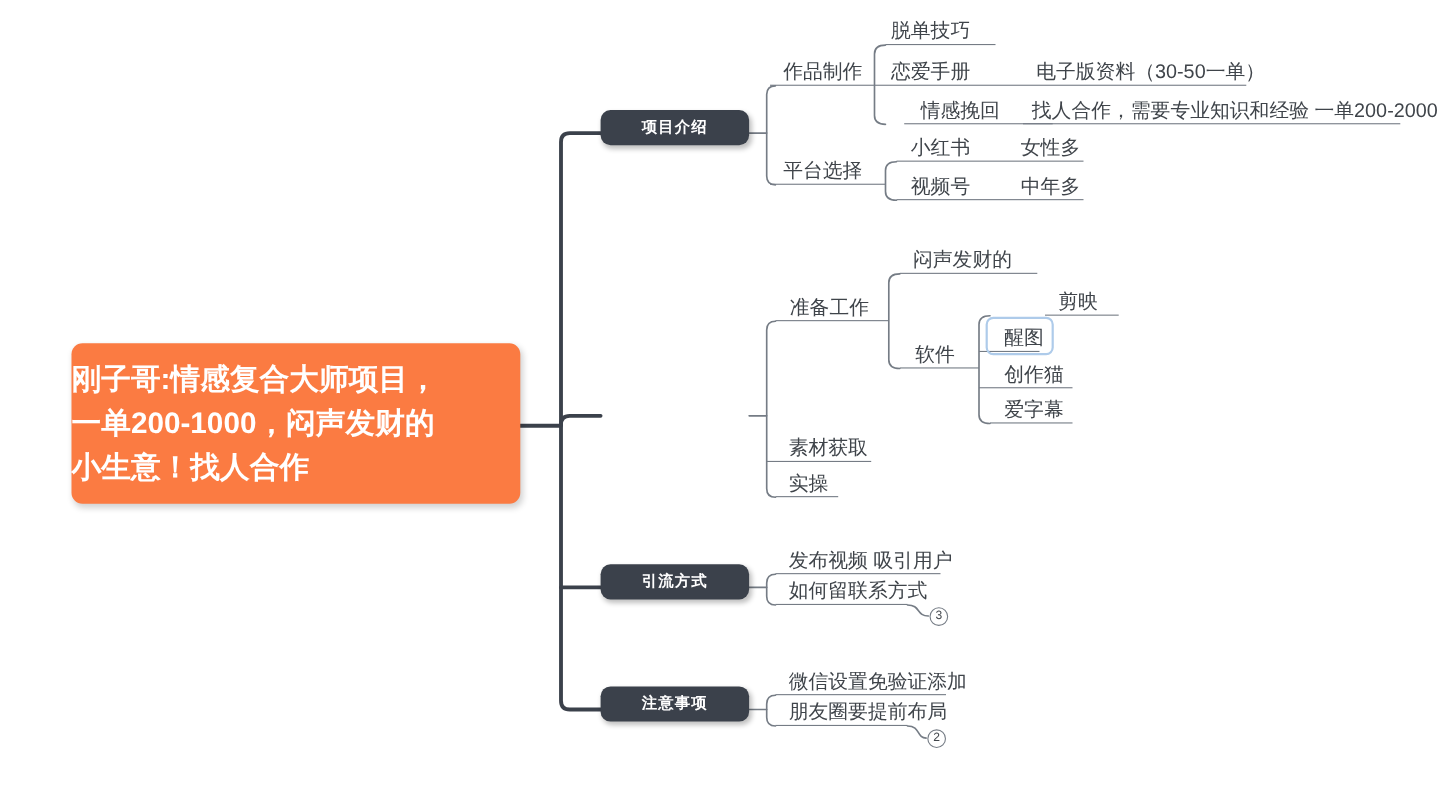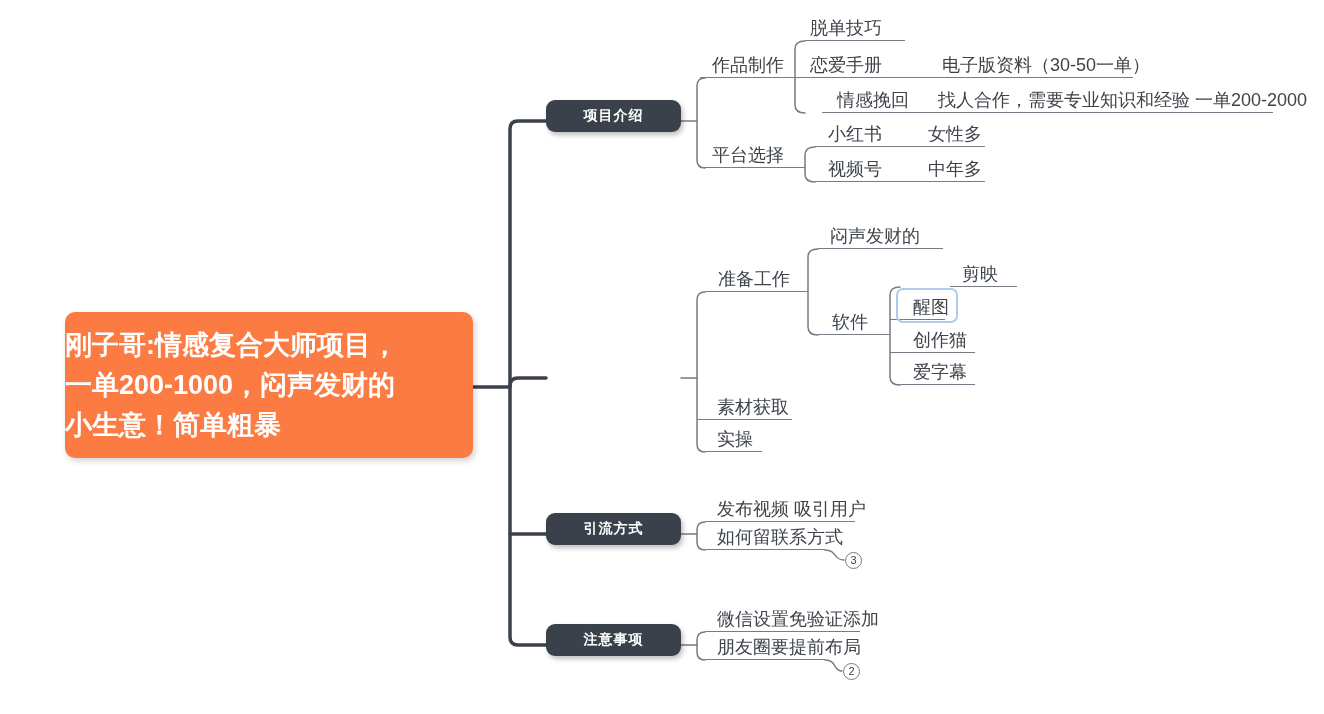--- a/index.html
+++ b/index.html
@@ -79,21 +79,21 @@
     <path class="branch-path" d="M825,550 C837,550 833,560 844,560"></path>
 
     <path class="branch-path" d="M681,645 H697"></path>
     <path class="branch-path" d="M705,632 Q697,632 697,640 V652 Q697,660 705,660"></path>
     <path class="branch-path" d="M825,660 C837,660 833,671 842,671"></path>
   </svg>
 
   <div class="root-topic">
     <div>刚子哥:情感复合大师项目，</div>
     <div>一单200-1000，闷声发财的</div>
-    <div>小生意！简单粗暴</div>
+    <div>小生意！找人合作</div>
   </div>
 
   <div class="main-topic" style="top:100px">项目介绍</div>
   <div class="main-topic" style="top:513px">引流方式</div>
   <div class="main-topic" style="top:624px">注意事项</div>
 
   <div class="lt" style="left:700px; top:54px;  width:95px;  padding-left:12px">作品制作</div>
   <div class="lt" style="left:805px; top:17px;  width:100px; padding-left:5px">脱单技巧</div>
   <div class="lt" style="left:795px; top:54px;  width:135px; padding-left:15px">恋爱手册</div>
   <div class="lt" style="left:930px; top:54px;  width:203px; padding-left:12px">电子版资料（30-50一单）</div>

